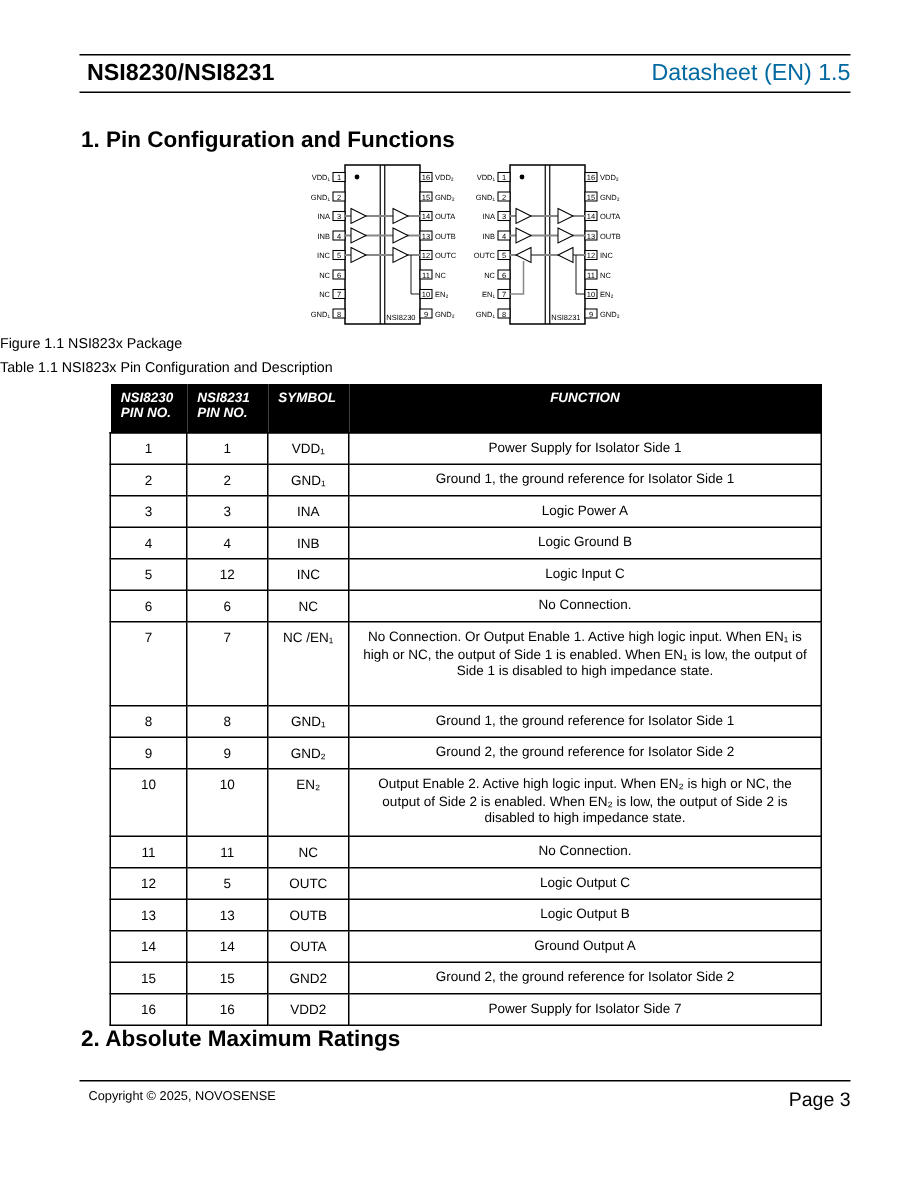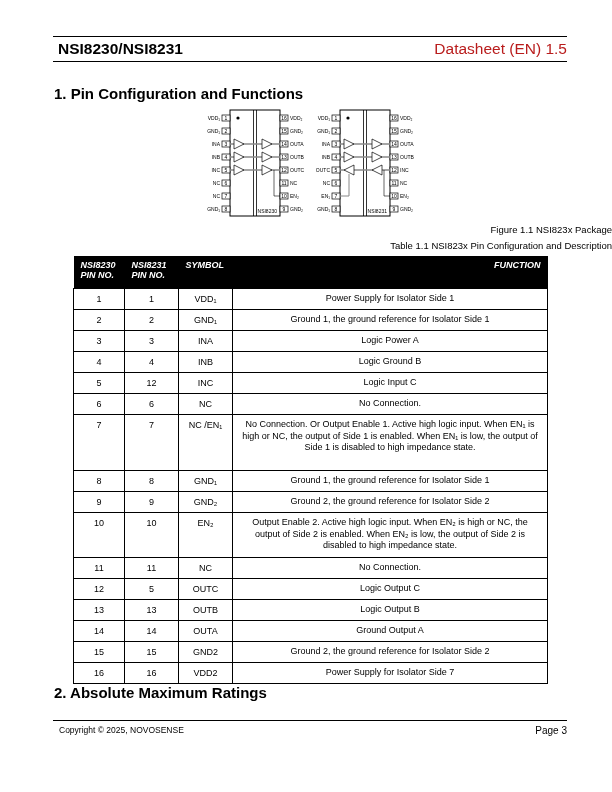--- a/index.html
+++ b/index.html
@@ -1,34 +1,34 @@
 <!DOCTYPE html>
 <html><head>
 <meta charset="utf-8">
 <style>
   html, body { margin:0; padding:0; background:#fff; }
   body { width:612px; height:792px; position:relative; font-family:"Liberation Sans", sans-serif; color:#000; overflow:hidden; }
   .abs { position:absolute; }
   .hdr-line { position:absolute; left:53px; width:514px; height:1px; background:#000; }
   .doc-title { left:58px; top:40px; font-size:15.5px; font-weight:bold; color:#000000; }
-  .doc-ver { right:45px; top:40px; font-size:15.5px; color:#b91c1c; }
+  .doc-ver { right:45px; top:40px; font-size:15.5px; color:#0369a1; }
   .h1 { left:54px; top:85px; font-size:15px; font-weight:bold; }
   .h2 { left:54px; top:684px; font-size:15px; font-weight:bold; }
-  .caption { left:0; width:612px; text-align:right; font-size:9.5px; }
+  .caption { left:0; width:612px; text-align:left; font-size:9.5px; }
   .fig { left:200px; top:108px; }
   table.pins { position:absolute; left:73px; top:256px; width:475px; border-collapse:collapse; font-size:9px; }
   table.pins th { background:#000; color:#fff; font-style:italic; font-weight:bold; text-align:left; vertical-align:top; padding:4px 7px; height:24px; font-size:9px; line-height:10px; }
-  table.pins th.fn { text-align:right; }
+  table.pins th.fn { text-align:center; }
   table.pins td { border:1px solid #000; text-align:center; vertical-align:top; padding:5px 6px 3px; height:12px; line-height:11.5px; }
   table.pins td.desc { padding:4px 8px 3px; }
   table.pins tr.tall td { height:47px; }
   table.pins tr.mid td { height:36px; }
   .footer-line { top:720px; }
   .copy { left:59px; top:725px; font-size:8.5px; }
-  .page { right:45px; top:725px; font-size:10px; }
+  .page { right:45px; top:725px; font-size:13px; }
   .pinlbl { font-family:"Liberation Sans", sans-serif; font-size:5px; }
 </style>
 </head>
 <body>
 
 <div class="hdr-line" style="top:36px;"></div>
 <div class="abs doc-title">NSI8230/NSI8231</div>
 <div class="abs doc-ver">Datasheet (EN) 1.5</div>
 <div class="hdr-line" style="top:61px;"></div>
 

